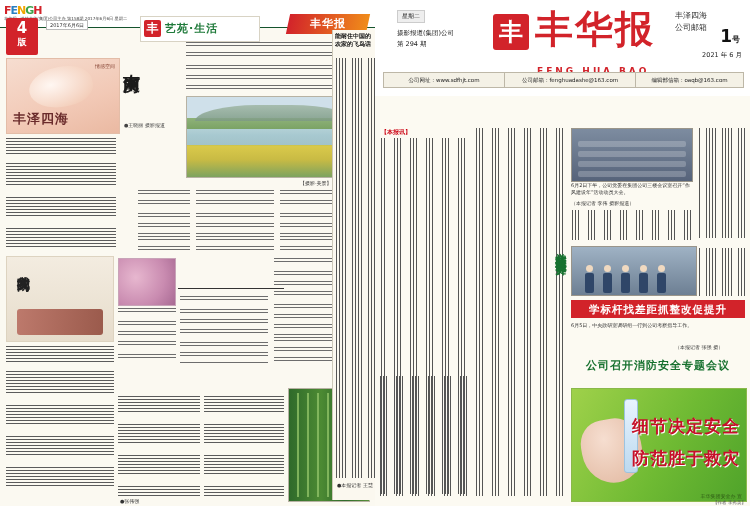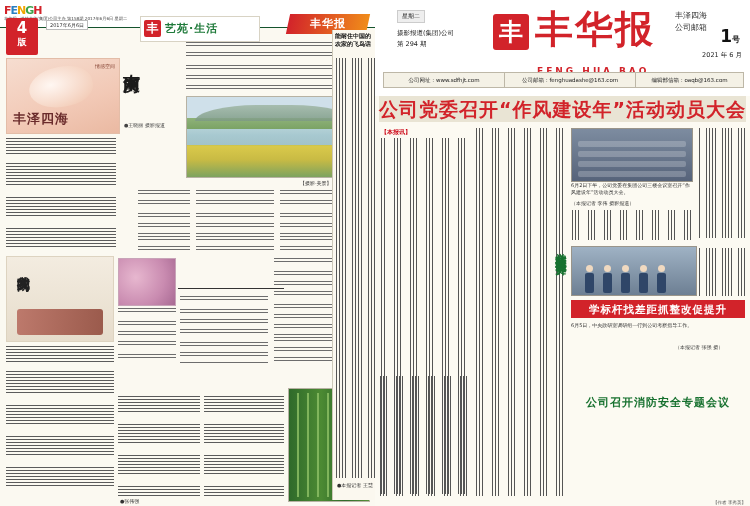--- a/index.html
+++ b/index.html
@@ -265,21 +265,21 @@
 
   .banner-red{
     position:absolute;left:196px;top:300px;width:174px;height:18px;
     background:#d2232a;
   }
   .banner-red span{
     display:block;text-align:center;line-height:18px;color:#fff;
     font-size:10.5px;font-weight:bold;letter-spacing:1px;
   }
   .subhead-green{
-    position:absolute;left:196px;top:358px;width:174px;height:16px;margin-top:37px;
+    position:absolute;left:196px;top:358px;width:174px;height:16px;
   }
   .subhead-green span{
     display:block;text-align:center;line-height:16px;color:#17712f;
     font-size:11px;font-weight:bold;letter-spacing:1px;
   }
 
   .ad-bottom{
     position:absolute;left:196px;top:388px;width:174px;height:112px;
     background:linear-gradient(120deg,#9fd14a,#6fba33 55%,#4fa32a);
     border:1px solid #8ab84a;overflow:hidden;
@@ -434,23 +434,20 @@
         <div class="seg" style="left:121px;width:130px;">
           <span>公司邮箱：</span><span>fenghuadashe@163.com</span>
         </div>
         <div class="divv" style="left:251px"></div>
         <div class="seg" style="left:252px;width:107px;">
           <span>编辑部信箱：</span><span>oaqb@163.com</span>
         </div>
       </div>
     </div>
 
-    <div class="headline">
-      <span>公司党委召开“作风建设年”活动动员大会</span>
-    </div>
 
     <div class="kicker" style="left:6px;top:128px;">【本报讯】</div>
     <div class="vlines" style="position:absolute;left:4px;top:138px;width:86px;height:356px;"></div>
     <div class="vlines" style="position:absolute;left:96px;top:128px;width:92px;height:366px;"></div>
 
     <div class="vert-slogan vtext">学标杆找差距抓整改促提升</div>
 
     <div class="photo-meeting">
       <div class="row" style="top:12px"></div>
       <div class="row" style="top:22px"></div>
@@ -480,18 +477,25 @@
       <span>学标杆找差距抓整改促提升</span>
     </div>
     <div class="caption" style="left:196px;top:322px;width:170px;line-height:7px;">6月5日，中央政研室调研组一行到公司考察指导工作。</div>
     <div class="caption" style="left:300px;top:344px;">（本报记者 张强 摄）</div>
     <div class="vlines" style="position:absolute;left:322px;top:248px;width:48px;height:48px;"></div>
 
     <div class="subhead-green">
       <span>公司召开消防安全专题会议</span>
     </div>
 
+    <div class="ad-bottom">
+      <div class="hand"></div>
+      <div class="tube"></div>
+      <div class="l1">细节决定安全</div>
+      <div class="l2">防范胜于救灾</div>
+      <div class="foot">丰华集团安全办 宣</div>
+    </div>
 
     <div class="vlines" style="position:absolute;left:4px;top:376px;width:184px;height:120px;"></div>
   </div>
 
   <div class="footer-note">【作者 李秀英】</div>
 </div>
 
 </body></html>

